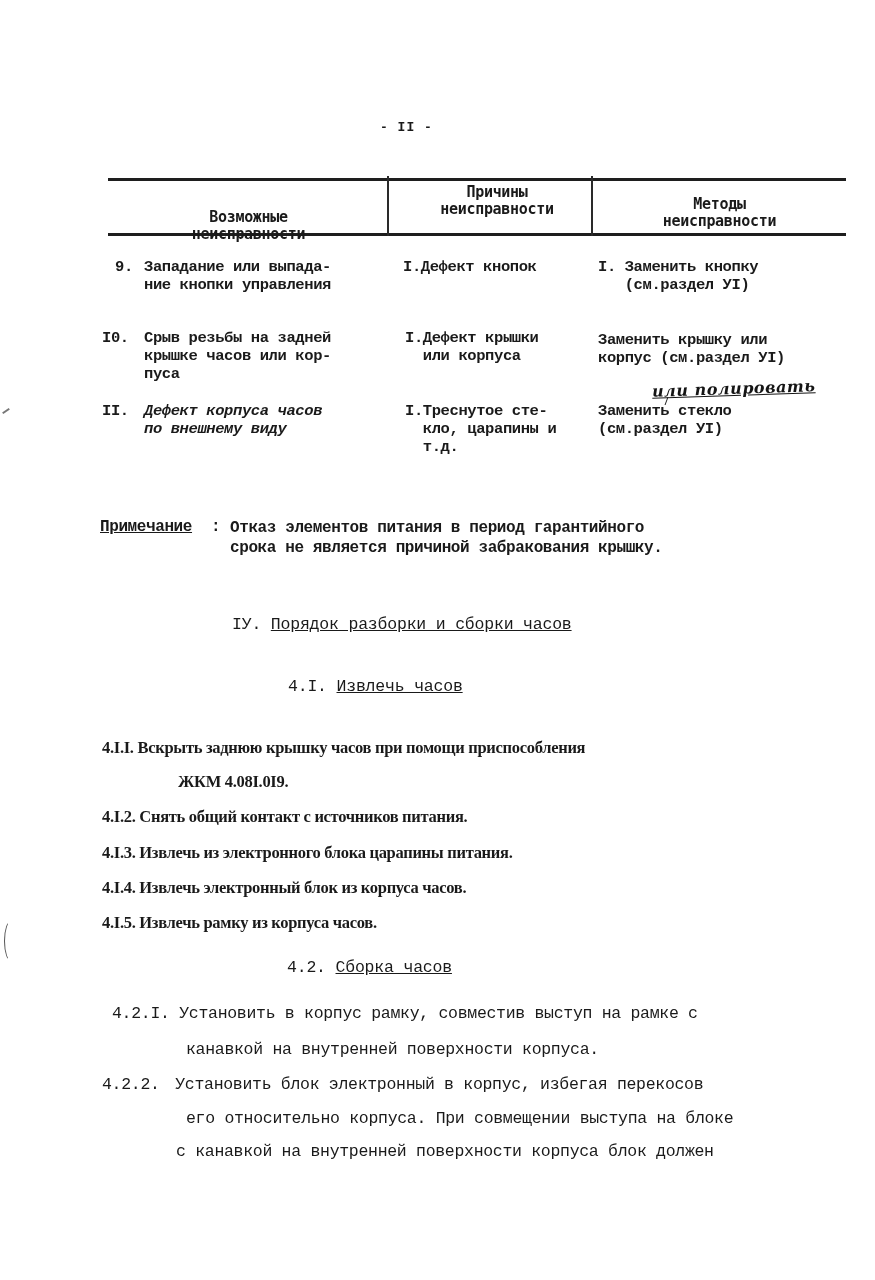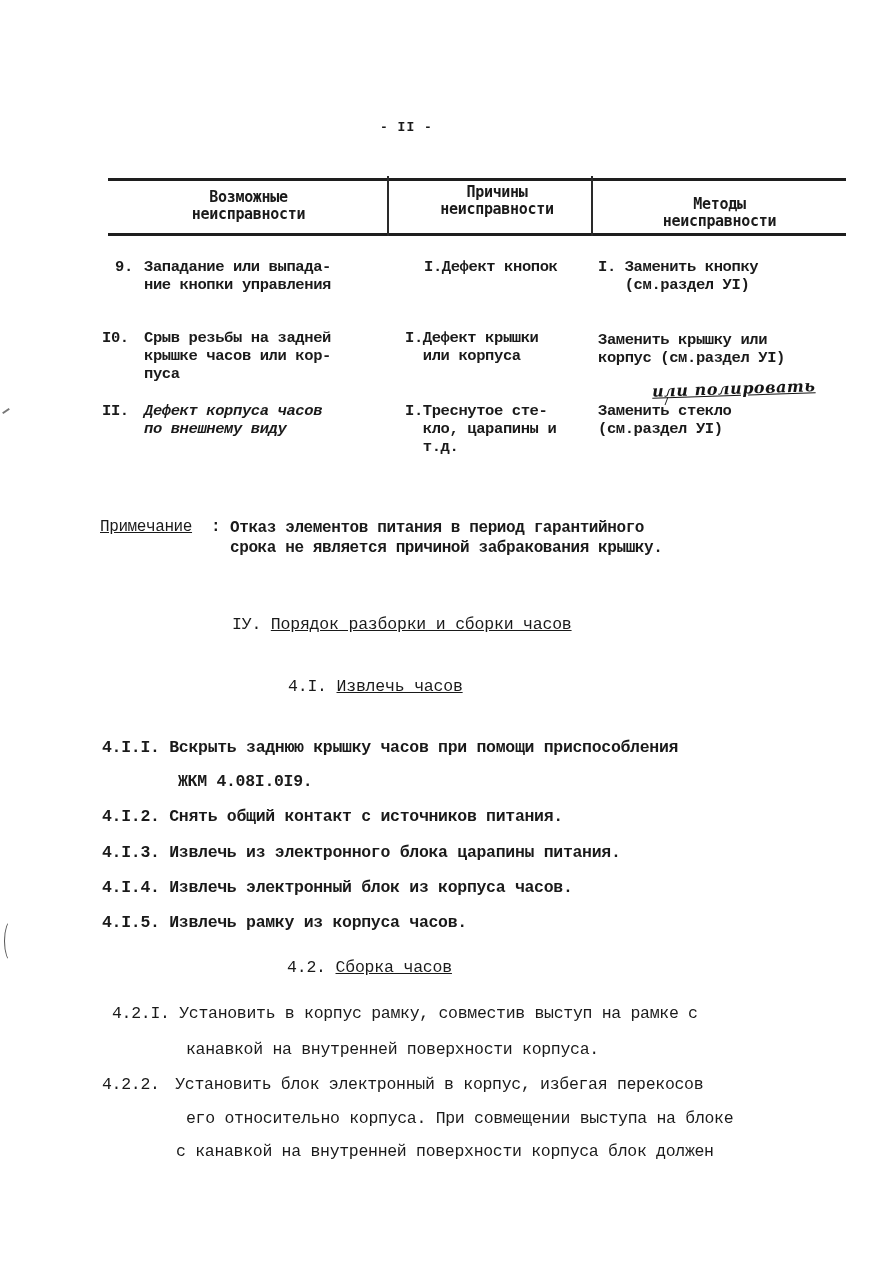--- a/index.html
+++ b/index.html
@@ -47,73 +47,73 @@
       transform: rotate(-2deg);
     }
     .caret {
       position: absolute; left: 666px; top: 397px;
       width: 8px; height: 8px;
       border-left: 1.5px solid #222; border-bottom: 0;
       transform: skewX(-20deg);
     }
     .note-label {
       left: 100px; top: 518px;
-      font-size: 16px; font-weight: normal; text-decoration: underline;
+      font-size: 16px; font-weight: bold; text-decoration: underline;
       letter-spacing: -0.4px;
       text-align: center;
     }
     .note-text {
       left: 230px; top: 518px;
       font-size: 16px; font-weight: bold; line-height: 20px;
       letter-spacing: -0.4px; white-space: pre;
     }
     .section-heading {
       font-size: 16.5px; letter-spacing: -0.2px;
     }
     .section-heading .u { text-decoration: underline; }
     .para {
       font-size: 16.5px; letter-spacing: -0.3px;
       font-family: "Liberation Mono", monospace;
     }
-    .para.bold { font-weight: bold; }
+    .para.bold { font-weight: bold; font-family: Liberation Serif, serif; }
     .margin-mark {
       position: absolute; border: 1.5px solid #555; border-right: none;
       border-top-color: transparent; border-bottom-color: transparent;
       border-radius: 50%;
     }
   </style>
 </head>
 <body>
 
 <div class="abs page-number">- II -</div>
 
 <div>
   <div class="hline" style="top:178px;"></div>
   <div class="hline" style="top:233px;"></div>
   <div class="vline" style="left:387px; top:176px; height:60px;"></div>
   <div class="vline" style="left:591px; top:176px; height:60px;"></div>
 
-  <div class="th" style="left:110px; width:277px; top:189px;">
+  <div class="th" style="left:110px; width:277px; top:209px;">
     <div>Возможные</div>
     <div>неисправности</div>
   </div>
   <div class="th" style="left:389px; width:216px; top:184px;">
     <div>Причины</div>
     <div>неисправности</div>
   </div>
   <div class="th" style="left:593px; width:253px; top:196px;">
     <div>Методы</div>
     <div>неисправности</div>
   </div>
 
   <div>
     <div class="cell" style="left:115px; top:258px;">9.</div>
     <div class="cell" style="left:144px; top:258px;">Западание или выпада-
 ние кнопки управления</div>
-    <div class="cell" style="left:424px; top:258px;">I.Дефект кнопок</div>
+    <div class="cell" style="left:403px; top:258px;">I.Дефект кнопок</div>
     <div class="cell" style="left:598px; top:258px;">I. Заменить кнопку
    (см.раздел УI)</div>
   </div>
 
   <div>
     <div class="cell" style="left:102px; top:329px;">I0.</div>
     <div class="cell" style="left:144px; top:329px;">Срыв резьбы на задней
 крышке часов или кор-
 пуса</div>
     <div class="cell" style="left:405px; top:329px;">I.Дефект крышки

